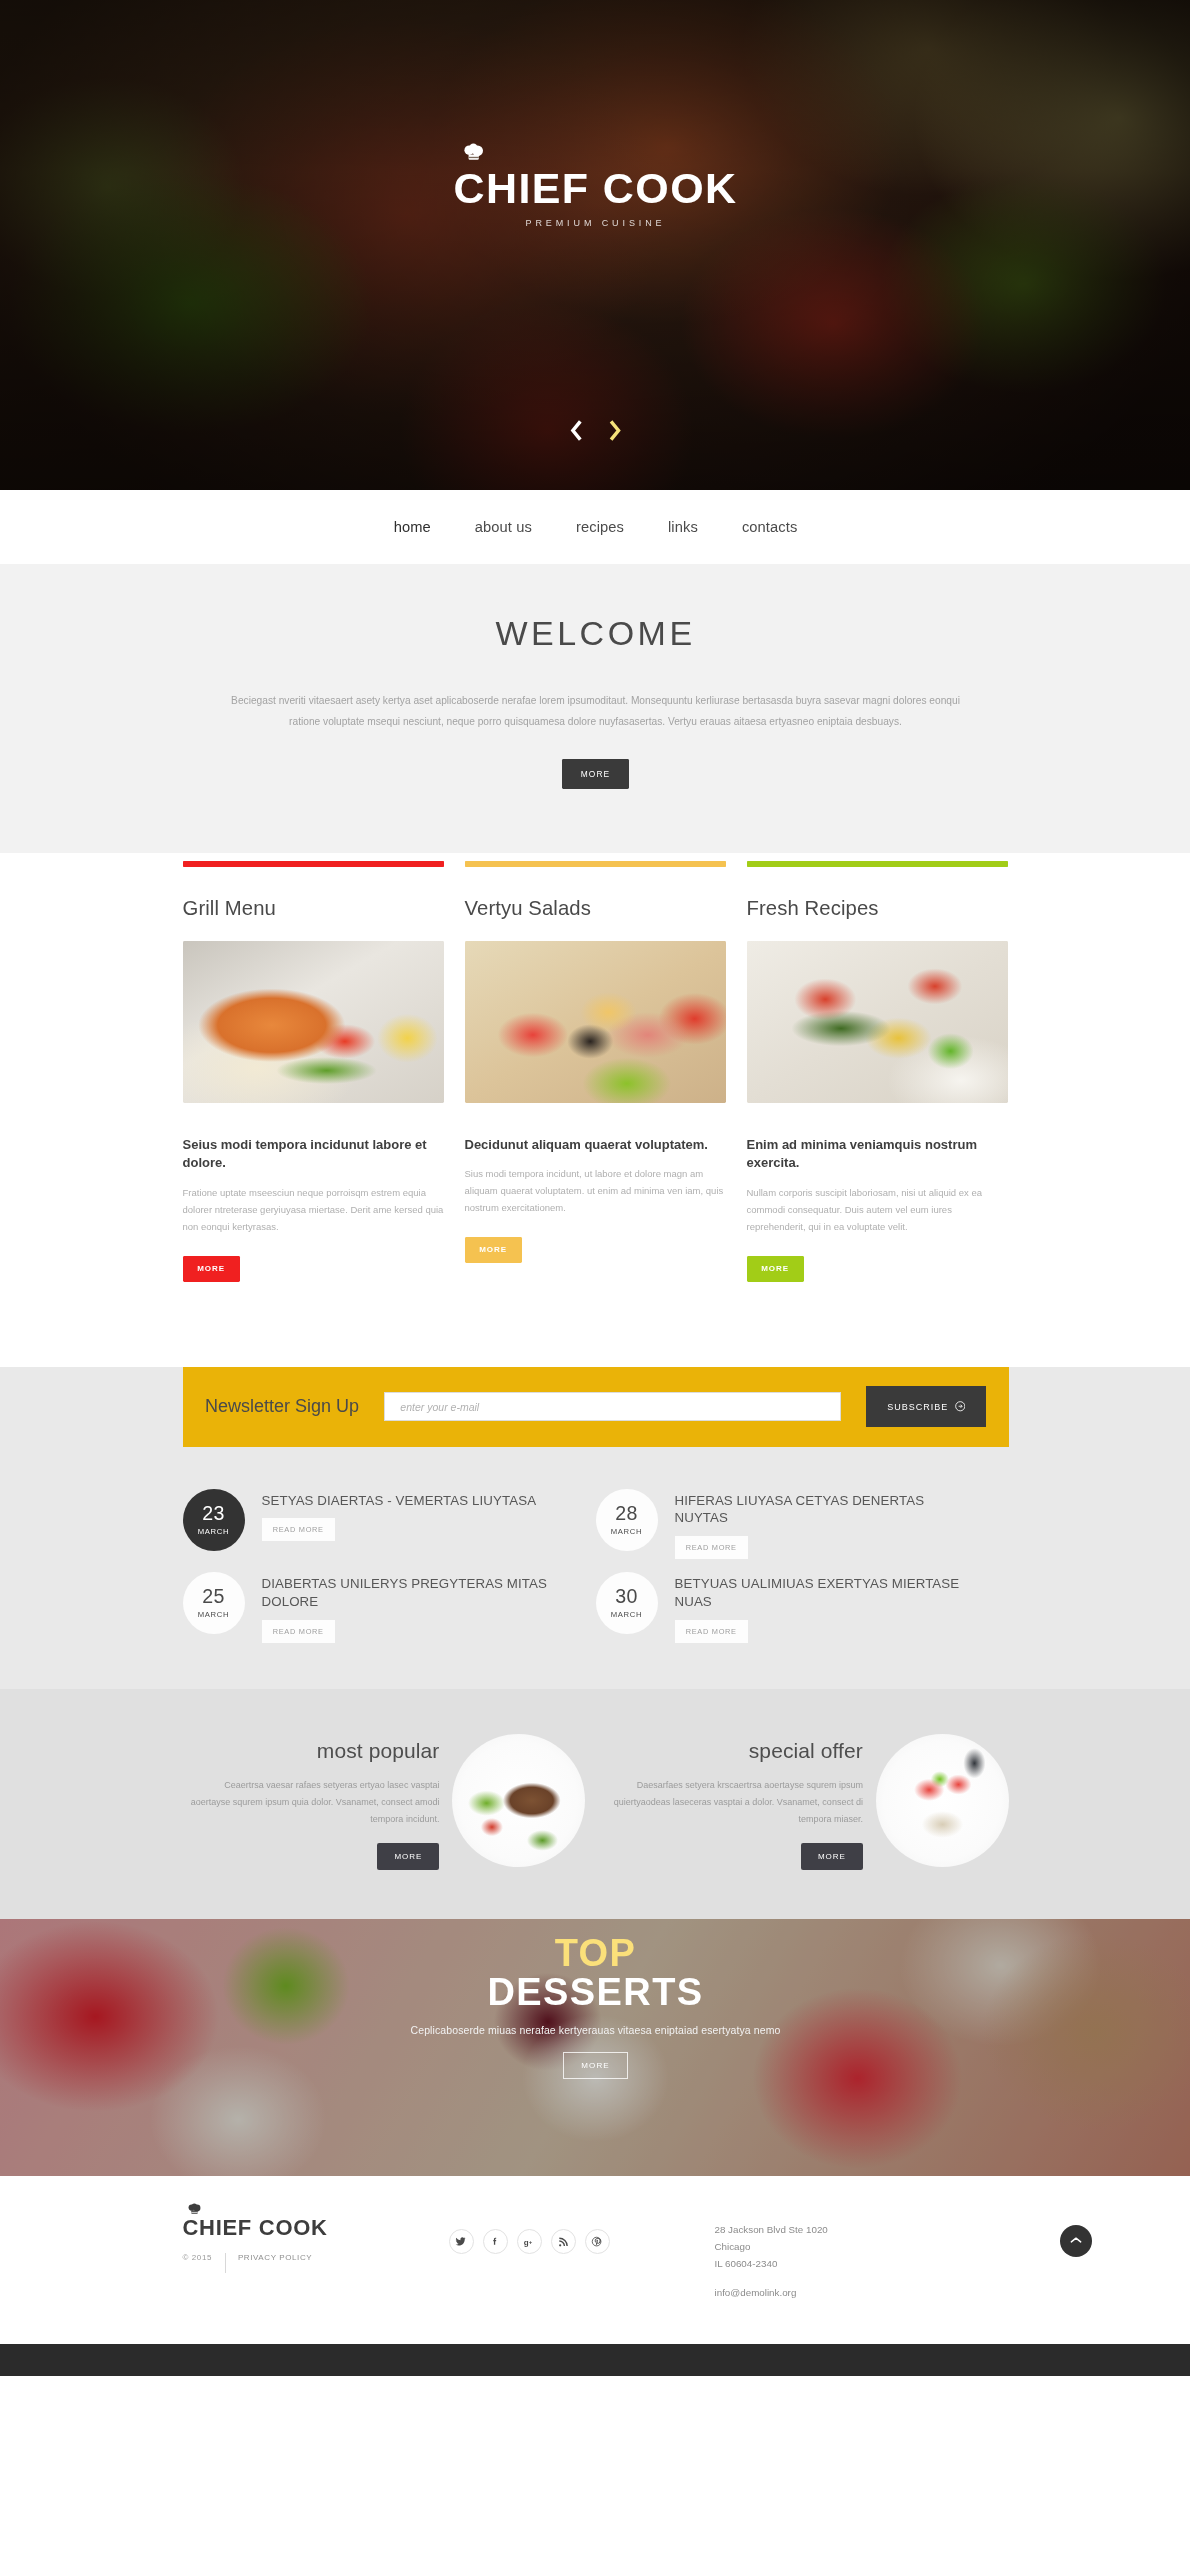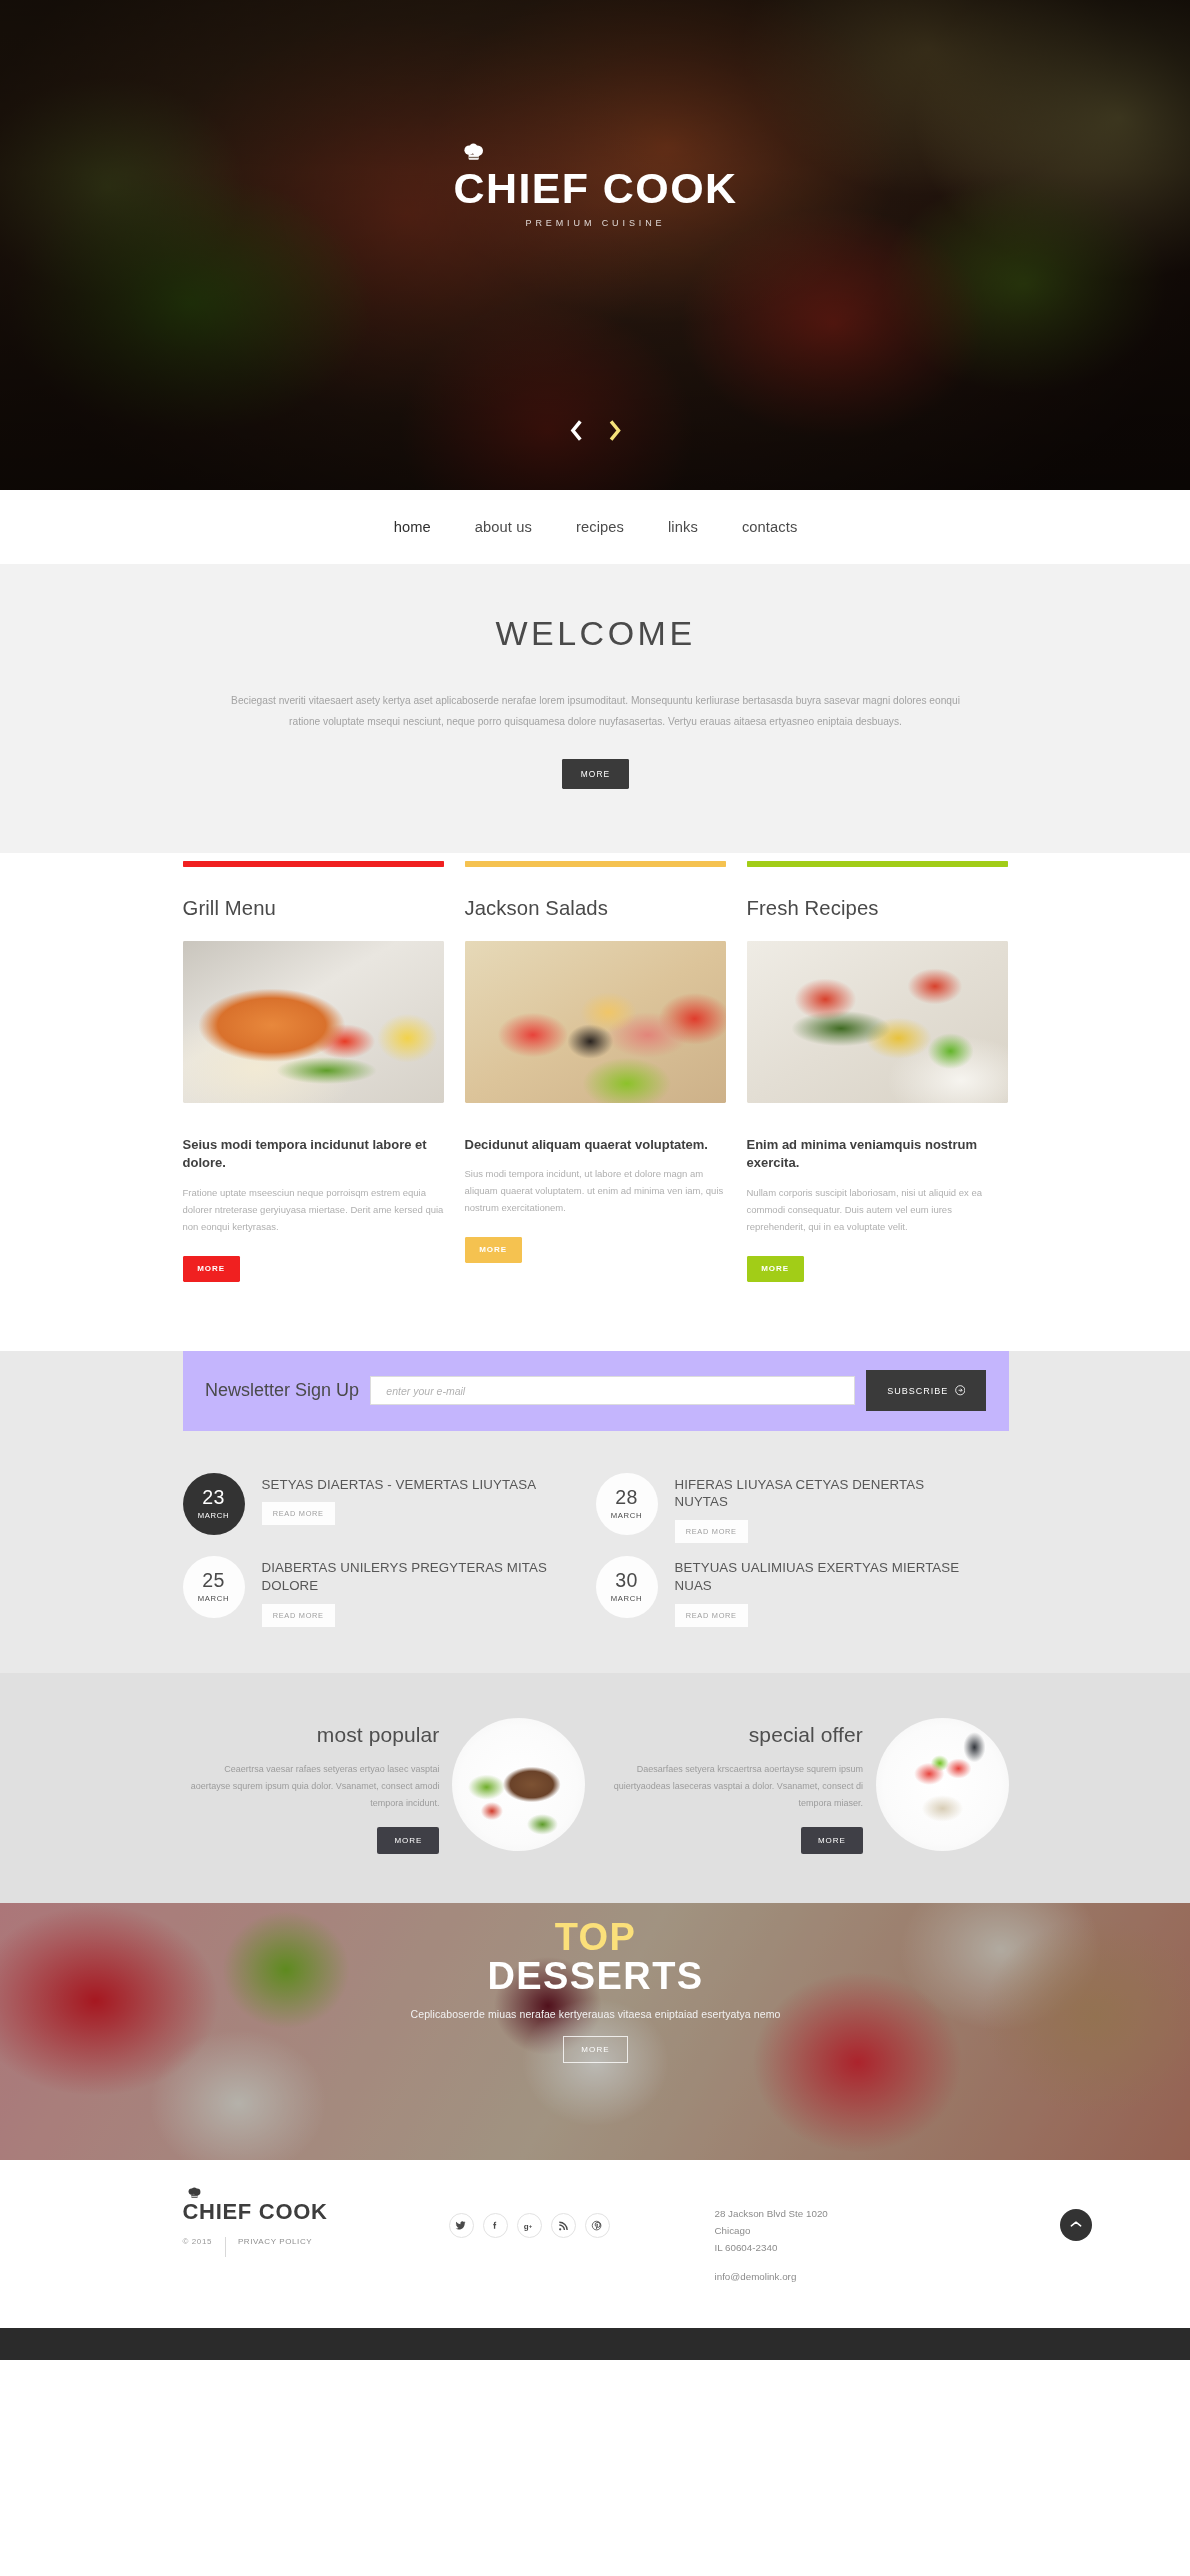--- a/index.html
+++ b/index.html
@@ -143,22 +143,22 @@
       radial-gradient(ellipse 67px 24px at 36% 54%, #3f6b22 0%, rgba(60,100,35,0) 74%),
       radial-gradient(ellipse 45px 28px at 58% 60%, #e8c23c 0%, rgba(230,190,60,0) 74%),
       radial-gradient(ellipse 32px 25px at 78% 68%, #63b52a 0%, rgba(95,175,40,0) 72%),
       radial-gradient(ellipse 105px 63px at 82% 86%, #f6f4ef 0%, rgba(246,244,239,0) 70%),
       linear-gradient(150deg,#efece5 0%,#e3ded4 50%,#d8d2c6 100%);
   }
 
   
   .gray-block { background:#e9e9e9; padding:0 0 46px; }
   .newsletter {
-    width:826px; margin:0 auto; background:#c4b5fd; display:flex;
-    align-items:center; padding:19.6px 22.4px; gap:11px;
+    width:826px; margin:16px auto; background:#eab308; display:flex;
+    align-items:center; padding:19.6px 22.4px; gap:25px;
   }
   .nl-title { font-size:18px; color:#4a4a4a; font-weight:400; flex:0 0 auto; }
   .nl-input {
     flex:1 1 auto; height:29px; border:0.7px solid #dcdcdc; background:#fff;
     padding:0 15.4px; font-size:10.5px; color:#777;
     font-family:"Liberation Sans", sans-serif; font-style:italic;
   }
   .nl-input::placeholder { color:#b2b2b2; font-style:italic; }
   .nl-btn {
     flex:0 0 auto; background:#3a3a3a; color:#fff; border:none; height:41px;
@@ -347,21 +347,21 @@
       <div class="card">
         <div class="card-bar" id="bar0" style="background: rgb(240, 32, 32);"></div>
         <h3>Grill Menu</h3>
         <div class="card-img photo-salmon"></div>
         <div class="card-lead">Seius modi tempora incidunut labore et dolore.</div>
         <div class="card-body">Fratione uptate mseesciun neque porroisqm estrem equia dolorer ntreterase geryiuyasa miertase. Derit ame kersed quia non eonqui kertyrasas.</div>
         <button class="card-btn" id="cbtn0" style="background: rgb(240, 32, 32);">MORE</button>
       </div>
       <div class="card">
         <div class="card-bar" id="bar1" style="background: rgb(245, 194, 80);"></div>
-        <h3>Jackson Salads</h3>
+        <h3>Vertyu Salads</h3>
         <div class="card-img photo-salad"></div>
         <div class="card-lead">Decidunut  aliquam quaerat voluptatem.</div>
         <div class="card-body">Sius modi tempora incidunt, ut labore et dolore magn am aliquam quaerat voluptatem. ut enim ad minima ven iam, quis nostrum exercitationem.</div>
         <button class="card-btn" id="cbtn1" style="background: rgb(245, 194, 80);">MORE</button>
       </div>
       <div class="card">
         <div class="card-bar" id="bar2" style="background: rgb(162, 205, 23);"></div>
         <h3>Fresh Recipes</h3>
         <div class="card-img photo-veg"></div>
         <div class="card-lead">Enim ad minima veniamquis nostrum exercita.</div>

